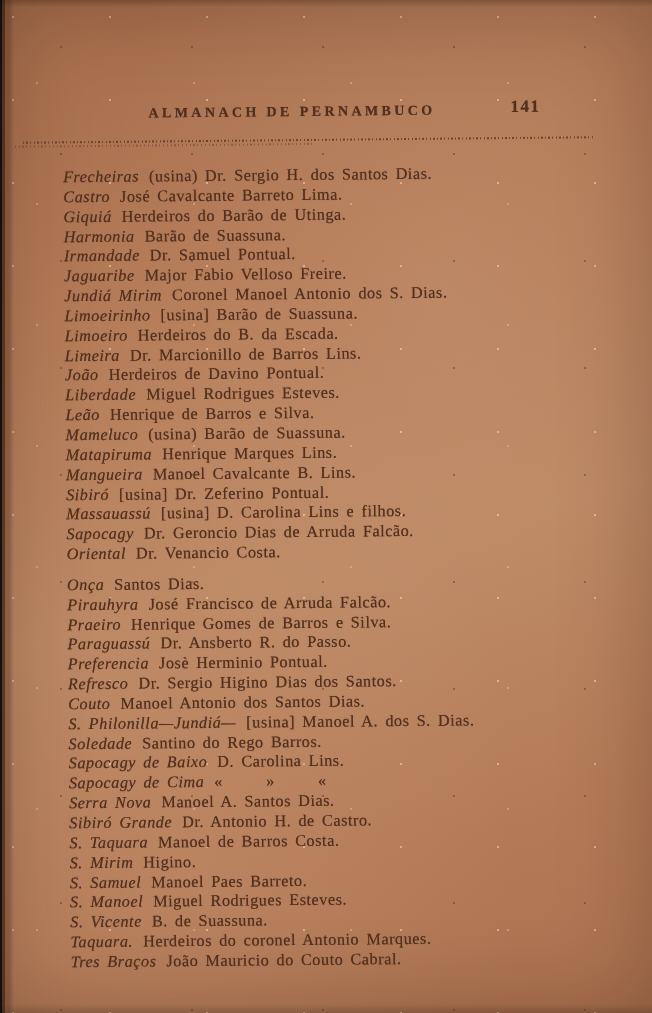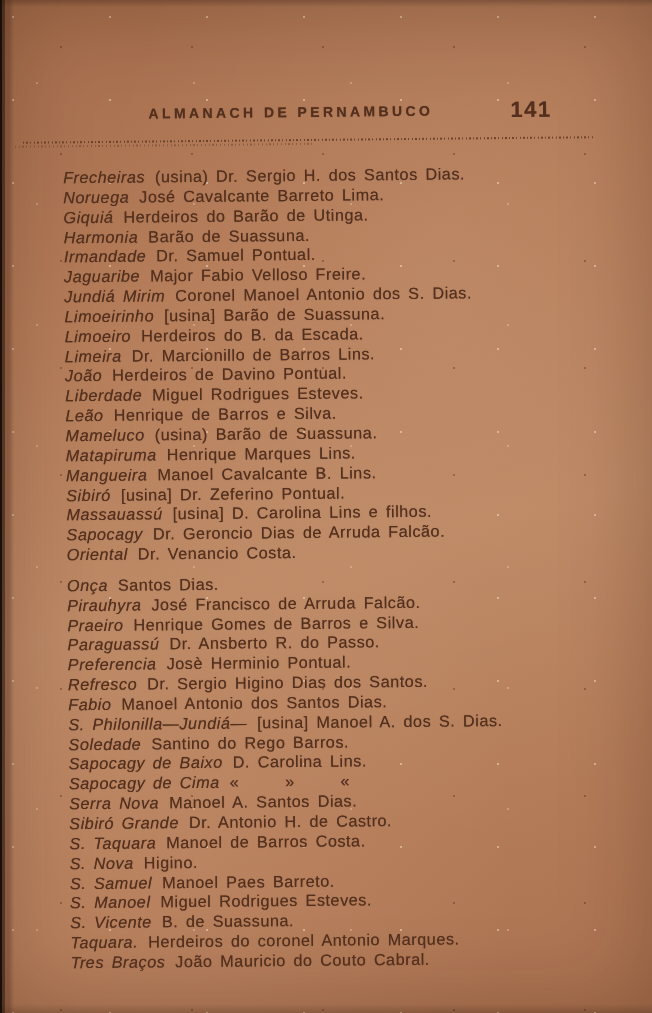--- a/index.html
+++ b/index.html
@@ -1,20 +1,20 @@
 <!DOCTYPE html>
 <html style="--paper-base: #b47b58; --paper-dark: #a56d4c; --paper-light: #bb8662; --ink: #53301e; --rule-color: #5f3a26;"><head>
 <meta charset="utf-8">
 <style>
   html,body{margin:0;padding:0;background:#1a0d08;}
   .scan{
     position:relative;
     width:652px;height:1013px;
     overflow:hidden;
-    font-family:Liberation Sans, sans-serif;
+    font-family:Liberation Serif, serif;
     background-image:
       radial-gradient(circle 1px at 13px 17px, rgba(255,238,214,0.45) 0 1px, transparent 1.5px),
       radial-gradient(circle 1px at 61px 47px, rgba(70,35,18,0.35) 0 1px, transparent 1.5px),
       radial-gradient(circle 1px at 37px 83px, rgba(255,228,200,0.30) 0 1px, transparent 1.5px),
       radial-gradient(ellipse at 68% 28%, rgba(255,226,196,0.10), transparent 55%),
       radial-gradient(ellipse at 30% 85%, rgba(255,220,190,0.08), transparent 50%),
       linear-gradient(180deg, rgba(55,28,14,0.30) 0px, rgba(55,28,14,0) 7px),
       linear-gradient(0deg, rgba(55,28,14,0.22) 0px, rgba(55,28,14,0) 9px),
       linear-gradient(165deg, var(--paper-dark,#a56d4c) 0%, var(--paper-base,#b47b58) 28%, var(--paper-light,#bb8662) 55%, var(--paper-base,#b27a56) 80%, #ab7250 100%);
     background-size:97px 83px, 131px 107px, 157px 121px, auto, auto, auto, auto, auto;
@@ -33,21 +33,21 @@
   }
   .header{position:absolute;top:102px;left:0;right:0;height:24px;}
   .title{
     position:absolute;left:152px;top:2px;
     font-size:14px;letter-spacing:3.4px;font-weight:bold;
     color:var(--ink,#5a3422);
     text-shadow:0 0 0.7px rgba(90,52,34,0.8);
   }
   .pagenum{
     position:absolute;left:514px;top:-3px;
-    font-size:22px;letter-spacing:1.5px;font-weight:bold;
+    font-size:17px;letter-spacing:1.5px;font-weight:bold;
     text-shadow:0 0 0.6px rgba(90,52,34,0.8);
   }
   .rule{
     position:absolute;top:139px;left:26px;width:572px;height:2px;
     background-image:repeating-linear-gradient(90deg,
       var(--rule-color,#5f3a26) 0 1.4px, rgba(95,58,38,0) 1.4px 3.6px);
     opacity:0.85;
   }
   .rule::after{
     content:"";position:absolute;left:-8px;top:4px;width:300px;height:1.6px;
@@ -71,21 +71,21 @@
   <div class="spine"></div>
   <div class="content">
     <div class="header">
       <div class="title">ALMANACH DE PERNAMBUCO</div>
       <div class="pagenum">141</div>
     </div>
     <div class="rule"></div>
     <div class="list">
         <div class="group">
           <div class="row"><span class="place">Frecheiras</span><span class="owner">(usina) Dr. Sergio H. dos Santos Dias.</span></div>
-          <div class="row"><span class="place">Noruega</span><span class="owner">José Cavalcante Barreto Lima.</span></div>
+          <div class="row"><span class="place">Castro</span><span class="owner">José Cavalcante Barreto Lima.</span></div>
           <div class="row"><span class="place">Giquiá</span><span class="owner">Herdeiros do Barão de Utinga.</span></div>
           <div class="row"><span class="place">Harmonia</span><span class="owner">Barão de Suassuna.</span></div>
           <div class="row"><span class="place">Irmandade</span><span class="owner">Dr. Samuel Pontual.</span></div>
           <div class="row"><span class="place">Jaguaribe</span><span class="owner">Major Fabio Velloso Freire.</span></div>
           <div class="row"><span class="place">Jundiá Mirim</span><span class="owner">Coronel Manoel Antonio dos S. Dias.</span></div>
           <div class="row"><span class="place">Limoeirinho</span><span class="owner">[usina] Barão de Suassuna.</span></div>
           <div class="row"><span class="place">Limoeiro</span><span class="owner">Herdeiros do B. da Escada.</span></div>
           <div class="row"><span class="place">Limeira</span><span class="owner">Dr. Marcionillo de Barros Lins.</span></div>
           <div class="row"><span class="place">João</span><span class="owner">Herdeiros de Davino Pontual.</span></div>
           <div class="row"><span class="place">Liberdade</span><span class="owner">Miguel Rodrigues Esteves.</span></div>
@@ -98,29 +98,29 @@
           <div class="row"><span class="place">Sapocagy</span><span class="owner">Dr. Geroncio Dias de Arruda Falcão.</span></div>
           <div class="row"><span class="place">Oriental</span><span class="owner">Dr. Venancio Costa.</span></div>
         </div>
         <div class="group">
           <div class="row"><span class="place">Onça</span><span class="owner">Santos Dias.</span></div>
           <div class="row"><span class="place">Pirauhyra</span><span class="owner">José Francisco de Arruda Falcão.</span></div>
           <div class="row"><span class="place">Praeiro</span><span class="owner">Henrique Gomes de Barros e Silva.</span></div>
           <div class="row"><span class="place">Paraguassú</span><span class="owner">Dr. Ansberto R. do Passo.</span></div>
           <div class="row"><span class="place">Preferencia</span><span class="owner">Josè Herminio Pontual.</span></div>
           <div class="row"><span class="place">Refresco</span><span class="owner">Dr. Sergio Higino Dias dos Santos.</span></div>
-          <div class="row"><span class="place">Fabio</span><span class="owner">Manoel Antonio dos Santos Dias.</span></div>
+          <div class="row"><span class="place">Couto</span><span class="owner">Manoel Antonio dos Santos Dias.</span></div>
           <div class="row"><span class="place">S. Philonilla—Jundiá—</span><span class="owner">[usina] Manoel A. dos S. Dias.</span></div>
           <div class="row"><span class="place">Soledade</span><span class="owner">Santino do Rego Barros.</span></div>
           <div class="row"><span class="place">Sapocagy de Baixo</span><span class="owner">D. Carolina Lins.</span></div>
           <div class="row"><span class="place">Sapocagy de Cima</span><span class="owner">«      »      «</span></div>
           <div class="row"><span class="place">Serra Nova</span><span class="owner">Manoel A. Santos Dias.</span></div>
           <div class="row"><span class="place">Sibiró Grande</span><span class="owner">Dr. Antonio H. de Castro.</span></div>
           <div class="row"><span class="place">S. Taquara</span><span class="owner">Manoel de Barros Costa.</span></div>
-          <div class="row"><span class="place">S. Nova</span><span class="owner">Higino.</span></div>
+          <div class="row"><span class="place">S. Mirim</span><span class="owner">Higino.</span></div>
           <div class="row"><span class="place">S. Samuel</span><span class="owner">Manoel Paes Barreto.</span></div>
           <div class="row"><span class="place">S. Manoel</span><span class="owner">Miguel Rodrigues Esteves.</span></div>
           <div class="row"><span class="place">S. Vicente</span><span class="owner">B. de Suassuna.</span></div>
           <div class="row"><span class="place">Taquara.</span><span class="owner">Herdeiros do coronel Antonio Marques.</span></div>
           <div class="row"><span class="place">Tres Braços</span><span class="owner">João Mauricio do Couto Cabral.</span></div>
         </div>
       </div>
   </div>
 </div>
 

